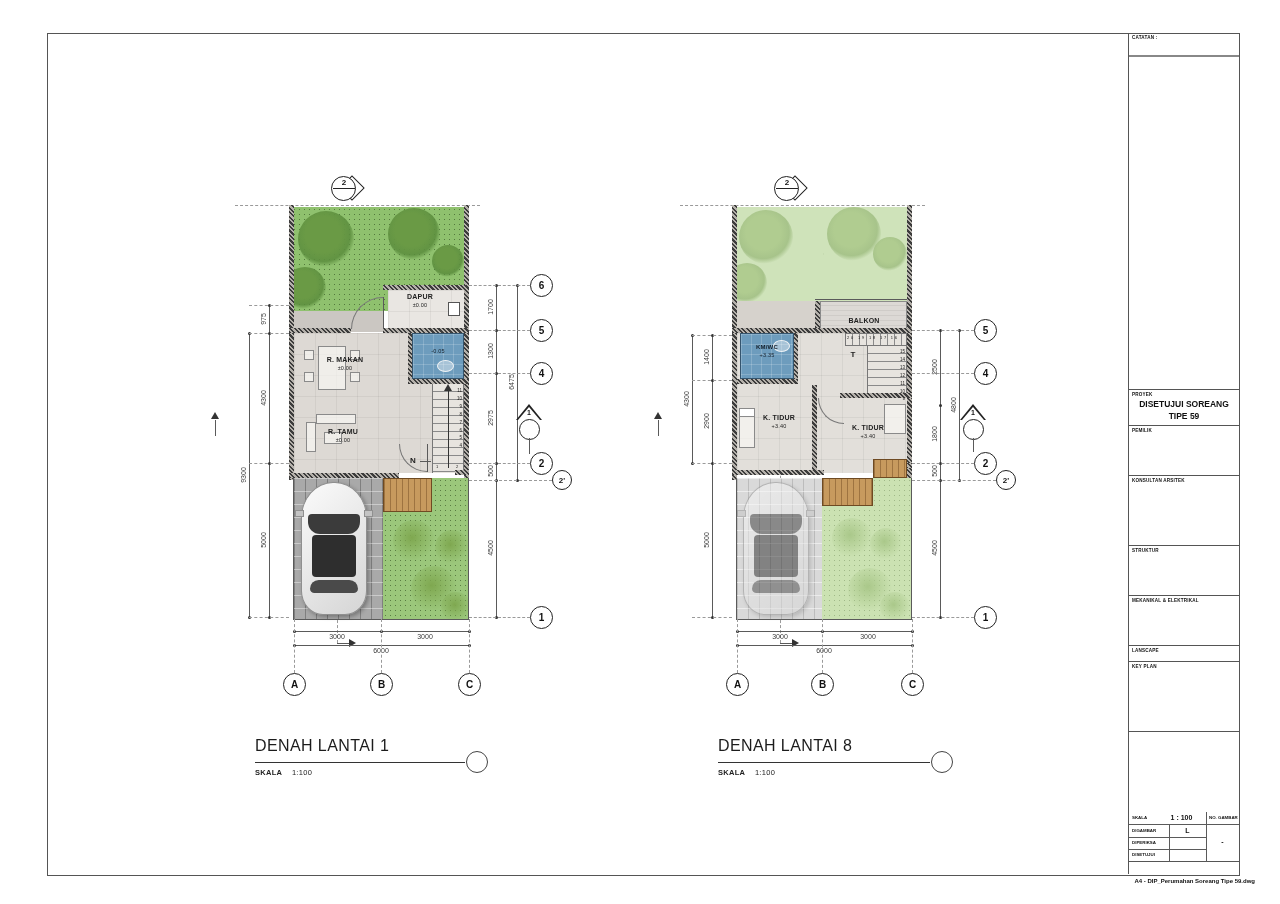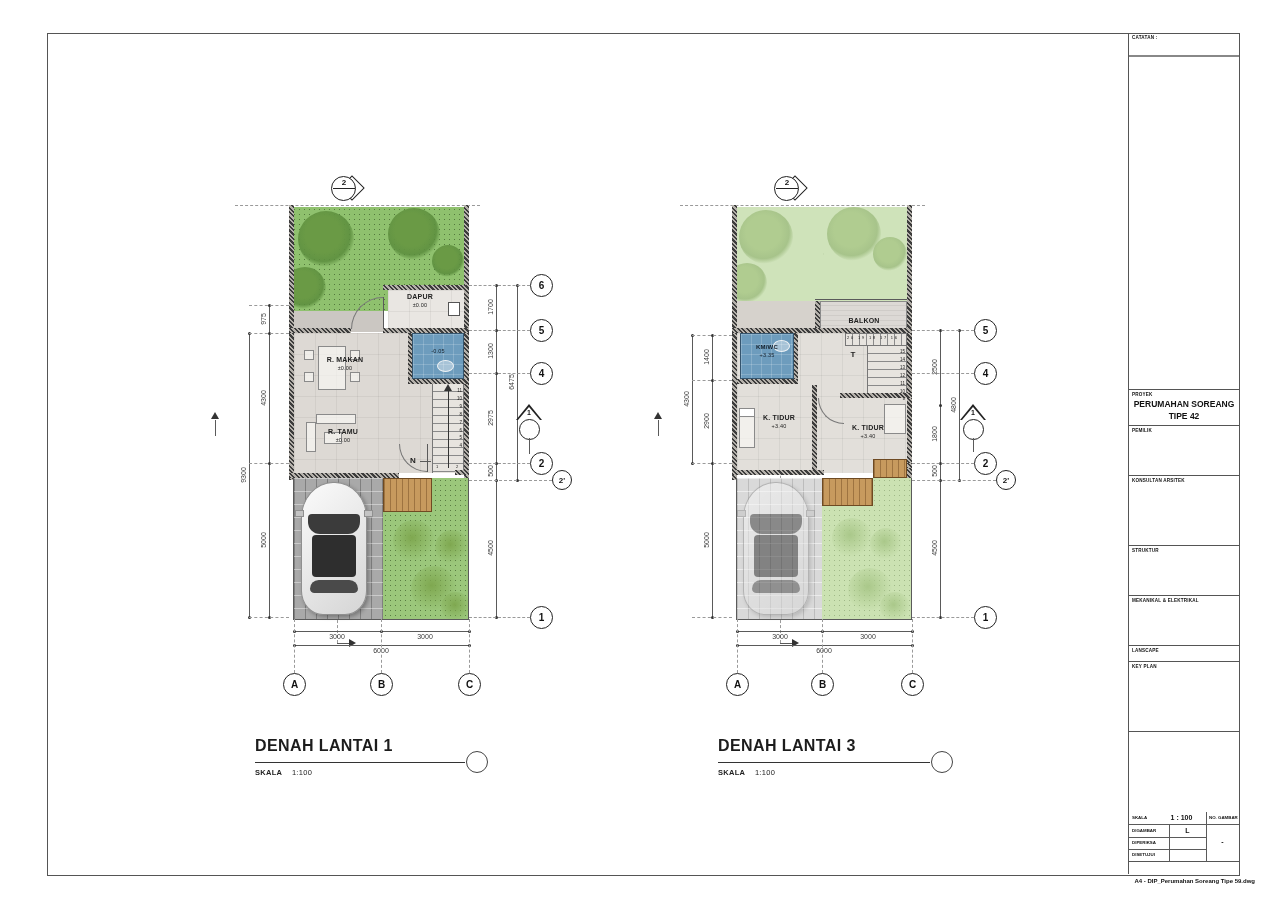--- a/index.html
+++ b/index.html
@@ -81,21 +81,21 @@
   .secsym .mid{position:absolute;left:2px;top:14px;width:22px;height:1px;background:#222}
   .secsym .num{position:absolute;left:0;top:4px;width:26px;text-align:center;font-size:8px;font-weight:bold;color:#111}
   .sidesym{position:absolute;width:26px;height:40px}
   .sidesym .trib{position:absolute;left:0;top:0;width:26px;height:16px;background:#222;clip-path:polygon(50% 0,100% 100%,0 100%)}
   .sidesym .triw{position:absolute;left:2px;top:3px;width:22px;height:13px;background:#fff;clip-path:polygon(50% 0,100% 100%,0 100%)}
   .sidesym .cir{position:absolute;left:3px;top:15px;width:19px;height:19px;border:1.5px solid #222;border-radius:50%;background:#fff}
   .sidesym .num{position:absolute;left:0;top:5px;width:26px;text-align:center;font-size:7px;font-weight:bold;color:#111}
   .triup{position:absolute;width:0;height:0;border-left:4px solid transparent;border-right:4px solid transparent;border-bottom:7px solid #333}
   .triright{position:absolute;width:0;height:0;border-top:4px solid transparent;border-bottom:4px solid transparent;border-left:7px solid #333}
   
-  .ptitle{position:absolute;font-size:16px;font-weight:bold;letter-spacing:.4px;color:#1c1c1c}
+  .ptitle{position:absolute;font-size:16px;font-weight:normal;letter-spacing:.4px;color:#1c1c1c}
   .pscale{position:absolute;font-size:7.5px;color:#222;letter-spacing:.3px}
   .revcirc{position:absolute;width:20px;height:20px;border:1px solid #444;border-radius:50%;background:#fff}
   
   .tblock{position:absolute;left:1128px;top:33px;width:110px;height:841px;border-left:1px solid #555;box-sizing:border-box}
   .tsec{position:absolute;left:0;width:110px;border-bottom:1px solid #555;box-sizing:border-box}
   .tlabel{position:absolute;left:3px;top:2px;font-size:4.6px;font-weight:bold;color:#111;letter-spacing:.2px}
   .tval-proyek{position:absolute;left:0;top:9px;width:110px;text-align:center;font-size:8.5px;font-weight:bold;line-height:1.4;color:#111}
   .tval-judul{position:absolute;left:0;top:38px;width:110px;text-align:center;font-size:11px;font-weight:bold;color:#111}
   .trowlabel{position:absolute;left:3px;font-size:4.4px;font-weight:bold;color:#111}
   .trowval{position:absolute;text-align:center;font-size:7px;font-weight:bold;color:#111}
@@ -459,38 +459,38 @@
   </div>
 
   <div class="ptitle" style="left:255px;top:737px">DENAH LANTAI 1</div>
   <div class="hl" style="left:255px;top:762px;width:210px;background:#333"></div>
   <div class="revcirc" style="left:466px;top:751px"></div>
   <div class="pscale" style="left:255px;top:768px">
     <span style="font-weight:bold">SKALA</span>&nbsp;&nbsp;&nbsp;
     <span>1:100</span>
   </div>
 
-  <div class="ptitle" style="left:718px;top:737px">DENAH LANTAI 3</div>
+  <div class="ptitle" style="left:718px;top:737px">DENAH LANTAI 8</div>
   <div class="hl" style="left:718px;top:762px;width:212px;background:#333"></div>
   <div class="revcirc" style="left:931px;top:751px"></div>
   <div class="pscale" style="left:718px;top:768px">
     <span style="font-weight:bold">SKALA</span>&nbsp;&nbsp;&nbsp;
     <span>1:100</span>
   </div>
 
   <div class="tblock">
     <div class="tsec" style="top:0;height:24px;border-bottom:2px solid #888">
       <div class="tlabel">CATATAN :</div>
     </div>
     <div class="tsec" style="top:24px;height:333px"></div>
     <div class="tsec" style="top:357px;height:36px">
       <div class="tlabel">PROYEK</div>
       <div class="tval-proyek">
-        <span>PERUMAHAN SOREANG</span><br>
-        <span>TIPE 42</span>
+        <span>DISETUJUI SOREANG</span><br>
+        <span>TIPE 59</span>
       </div>
     </div>
     <div class="tsec" style="top:393px;height:50px">
       <div class="tlabel">PEMILIK</div>
     </div>
     <div class="tsec" style="top:443px;height:70px">
       <div class="tlabel">KONSULTAN ARSITEK</div>
     </div>
     <div class="tsec" style="top:513px;height:50px">
       <div class="tlabel">STRUKTUR</div>

